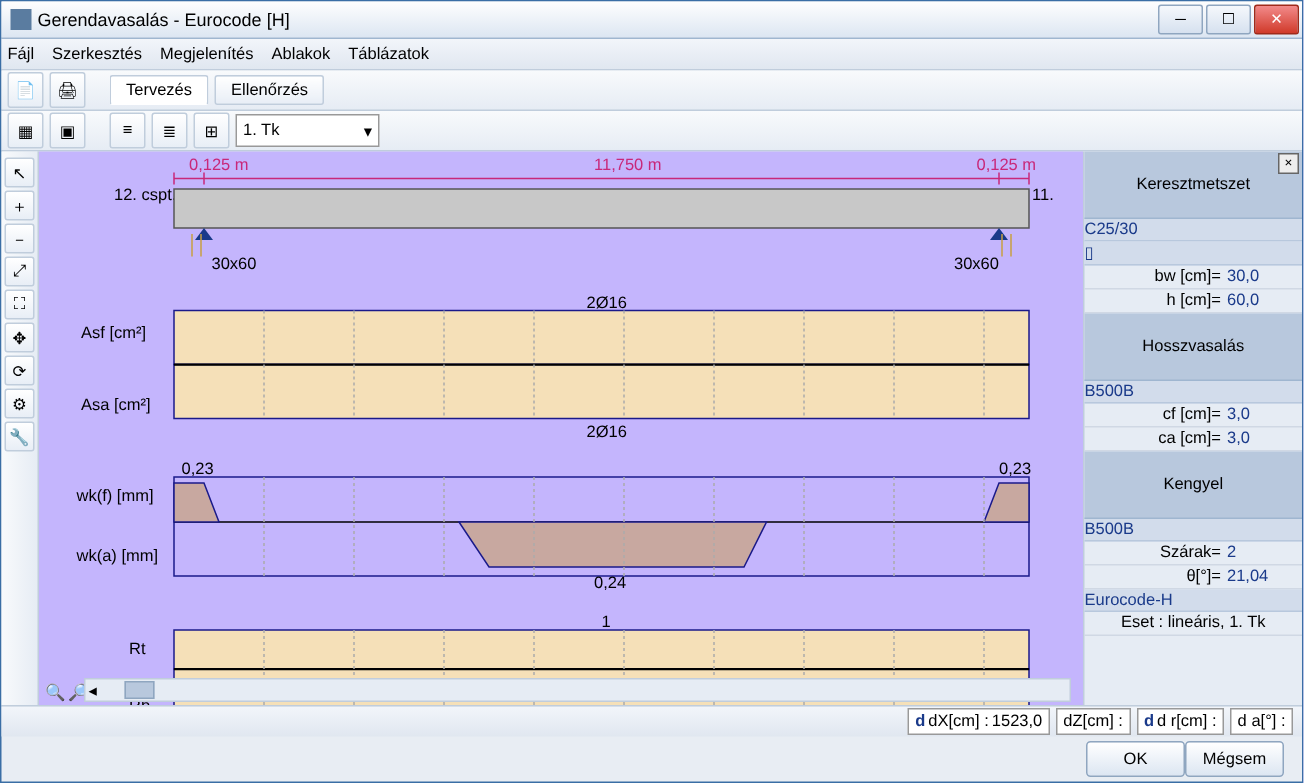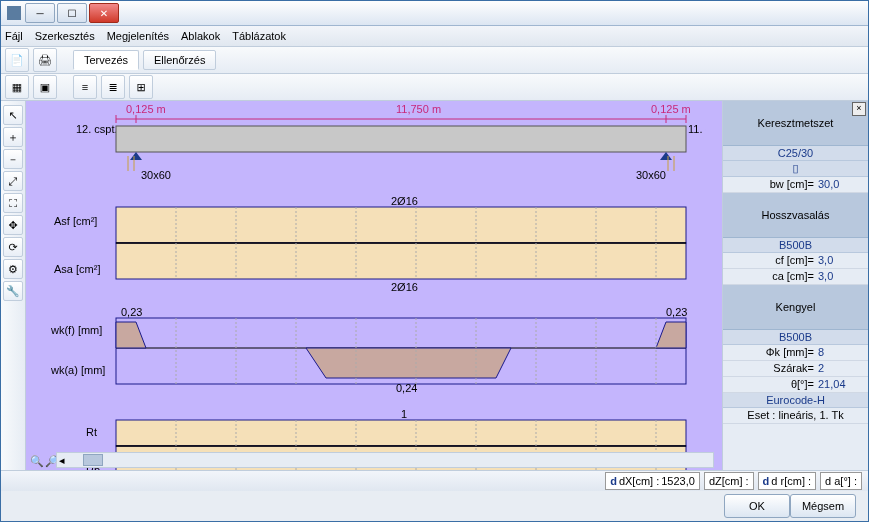--- a/index.html
+++ b/index.html
@@ -16,21 +16,21 @@
   .tb-btn{width:22px;height:22px;border:1px solid #c0cddc;background:linear-gradient(#fff,#e8eef6);display:flex;align-items:center;justify-content:center;cursor:pointer;border-radius:2px}
   .tab{padding:3px 10px;border:1px solid #c0cddc;background:linear-gradient(#fff,#e8eef6);cursor:pointer;border-radius:2px}
   .tab.active{background:#fff;border-bottom-color:#fff}
   .dd{height:20px;border:1px solid #999;background:#fff;display:flex;align-items:center;padding:0 4px;min-width:86px;justify-content:space-between;cursor:pointer}
   .content{flex:1;display:flex;min-height:0}
   .ltoolbar{width:24px;background:linear-gradient(90deg,#f8fafc,#e6ecf4);border-right:1px solid #c0cddc;display:flex;flex-direction:column;align-items:center;padding-top:4px;gap:2px}
   .ltoolbar .tb-btn{width:18px;height:18px}
   .main{flex:1;background:#c4b5fd;position:relative;overflow:hidden}
   .props{width:145px;background:#e6ecf4;border-left:1px solid #c0cddc;font-size:11px}
   .props .phead{background:#b8c8dd;text-align:center;padding:16px 0;border-bottom:1px solid #9fb6d0;position:relative}
-  .props .psub{background:#d2dceb;text-align:center;padding:1px 0;border-bottom:1px solid #b8c8dd;color:#1a3a8a}
+  .props .psub{background:#d2dceb;padding:1px 0;border-bottom:1px solid #b8c8dd;color:#1a3a8a}
   .props .prow{display:flex;border-bottom:1px solid #d0d8e4;padding:0 4px;line-height:15px}
   .props .pk{flex:1;text-align:right;padding-right:4px}
   .props .pv{width:46px;color:#1a3a8a}
   .props .close-x{position:absolute;right:2px;top:1px;width:12px;height:12px;border:1px solid #666;font-size:9px;line-height:10px;cursor:pointer;background:#eee}
   svg{font-family:inherit;font-size:11px}
   .dim{fill:#c8287a}
   .axlbl{fill:#000}
   .beamfill{fill:#f5e0b8;stroke:#1a1a8a;stroke-width:1}
   .wkfill{fill:#c8a8a0;stroke:#1a1a8a;stroke-width:1}
   .statusbar{height:20px;background:linear-gradient(#f2f5fa,#e0e7f0);border-top:1px solid #c0cddc;display:flex;align-items:center;padding:0 6px;gap:4px;font-size:11px}
@@ -42,20 +42,21 @@
   .hscroll .thumb{width:18px;height:10px;background:#b8c8dd;margin-left:16px;border:1px solid #8fa6c0}
   .zoomctl{position:absolute;left:4px;bottom:2px;display:flex;gap:2px}
 </style>
 </head>
 <body>
 
 <div class="window">
 
   <div class="titlebar">
     <div class="app-icon"></div>
+    <div class="title">Gerendavasalás - Eurocode [H]</div>
     <div class="winbtns">
       <div class="winbtn">─</div>
       <div class="winbtn">☐</div>
       <div class="winbtn close">✕</div>
     </div>
   </div>
 
   <div class="menubar">
     <span>Fájl</span>
     <span>Szerkesztés</span>
@@ -72,20 +73,24 @@
     <div class="tab">Ellenőrzés</div>
   </div>
 
   <div class="toolbar-row">
     <div class="tb-btn">▦</div>
     <div class="tb-btn">▣</div>
     <div style="width:8px"></div>
     <div class="tb-btn">≡</div>
     <div class="tb-btn">≣</div>
     <div class="tb-btn">⊞</div>
+    <div class="dd">
+      <span>1. Tk</span>
+      <span>▾</span>
+    </div>
   </div>
 
   <div class="content">
 
     <div class="ltoolbar">
       <div class="tb-btn">↖</div>
       <div class="tb-btn">＋</div>
       <div class="tb-btn">－</div>
       <div class="tb-btn">⤢</div>
       <div class="tb-btn">⛶</div>
@@ -205,36 +210,36 @@
       <div class="phead">
         <span>Keresztmetszet</span>
         <div class="close-x">×</div>
       </div>
       <div class="psub">C25/30</div>
       <div class="psub">▯</div>
       <div class="prow">
           <span class="pk">bw [cm]=</span>
           <span class="pv">30,0</span>
         </div>
+      <div class="prow">
+          <span class="pk">h [cm]=</span>
+          <span class="pv">60,0</span>
+        </div>
       <div class="phead">Hosszvasalás</div>
       <div class="psub">B500B</div>
       <div class="prow">
           <span class="pk">cf [cm]=</span>
           <span class="pv">3,0</span>
         </div>
       <div class="prow">
           <span class="pk">ca [cm]=</span>
           <span class="pv">3,0</span>
         </div>
       <div class="phead">Kengyel</div>
       <div class="psub">B500B</div>
-      <div class="prow">
-          <span class="pk">Φk [mm]=</span>
-          <span class="pv">8</span>
-        </div>
       <div class="prow">
           <span class="pk">Szárak=</span>
           <span class="pv">2</span>
         </div>
       <div class="prow">
           <span class="pk">θ[°]=</span>
           <span class="pv">21,04</span>
         </div>
       <div class="psub">Eurocode-H</div>
       <div class="prow" style="justify-content:center">

